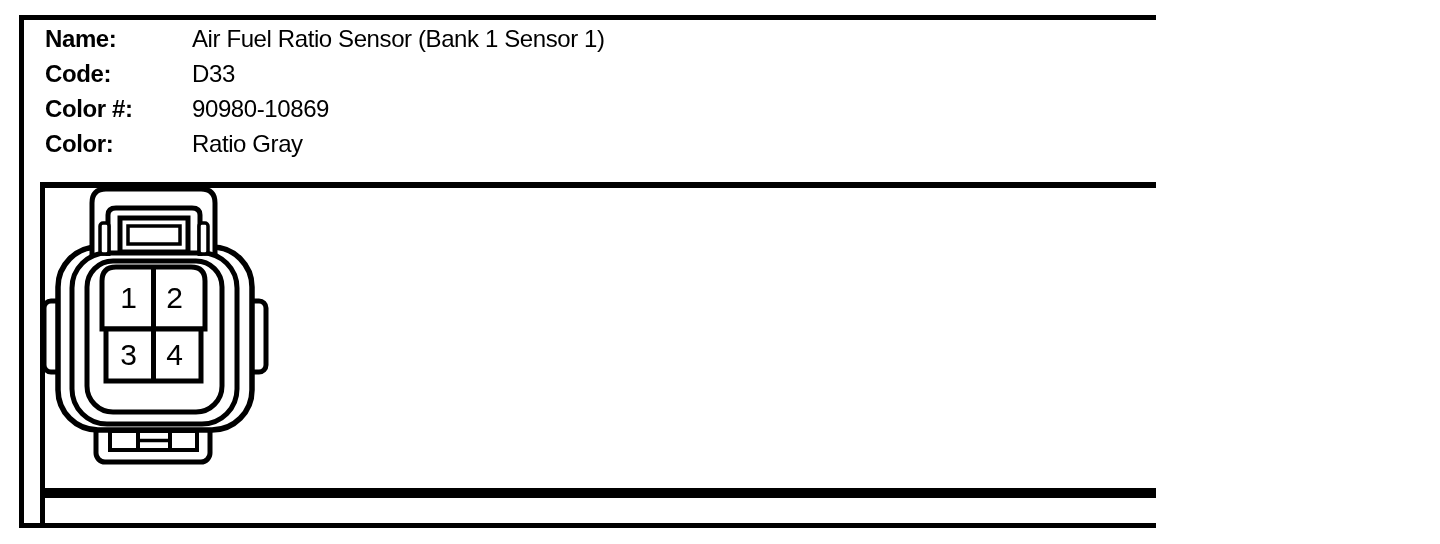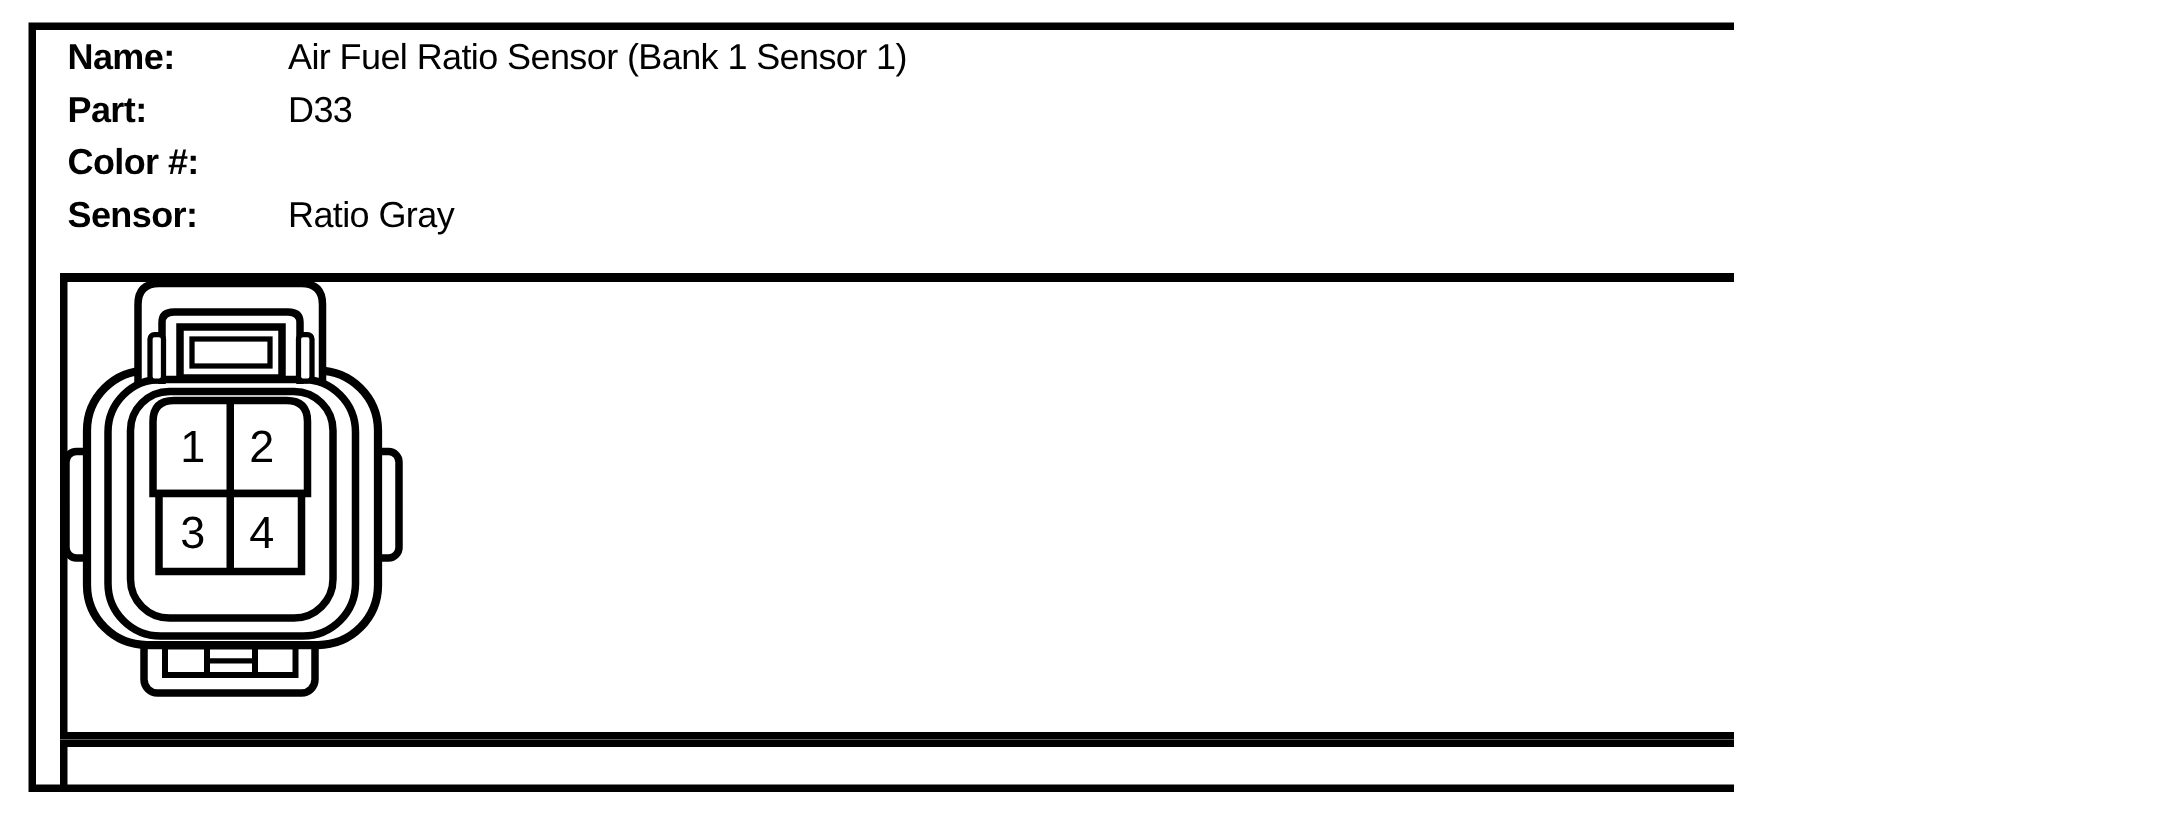--- a/index.html
+++ b/index.html
@@ -85,28 +85,29 @@
 
 <div class="page">
 
   <div class="frame"></div>
 
   <div class="field-row row-0">
     <span class="field-label">Name:</span>
     <span class="field-value">Air Fuel Ratio Sensor (Bank 1 Sensor 1)</span>
   </div>
   <div class="field-row row-1">
-    <span class="field-label">Part:</span>
+    <span class="field-label">Code:</span>
     <span class="field-value">D33</span>
   </div>
   <div class="field-row row-2">
     <span class="field-label">Color #:</span>
+    <span class="field-value">90980-10869</span>
   </div>
   <div class="field-row row-3">
-    <span class="field-label">Sensor:</span>
+    <span class="field-label">Color:</span>
     <span class="field-value">Ratio Gray</span>
   </div>
 
   <div class="diagram-panel"></div>
   <div class="footer-strip"></div>
 
   <svg class="connector-svg" viewBox="40 183 230 285" xmlns="http://www.w3.org/2000/svg">
     <g fill="#ffffff" stroke="#000000" stroke-width="5" stroke-linecap="butt">
 
       <rect x="44" y="301" width="24" height="71" rx="7"></rect>

